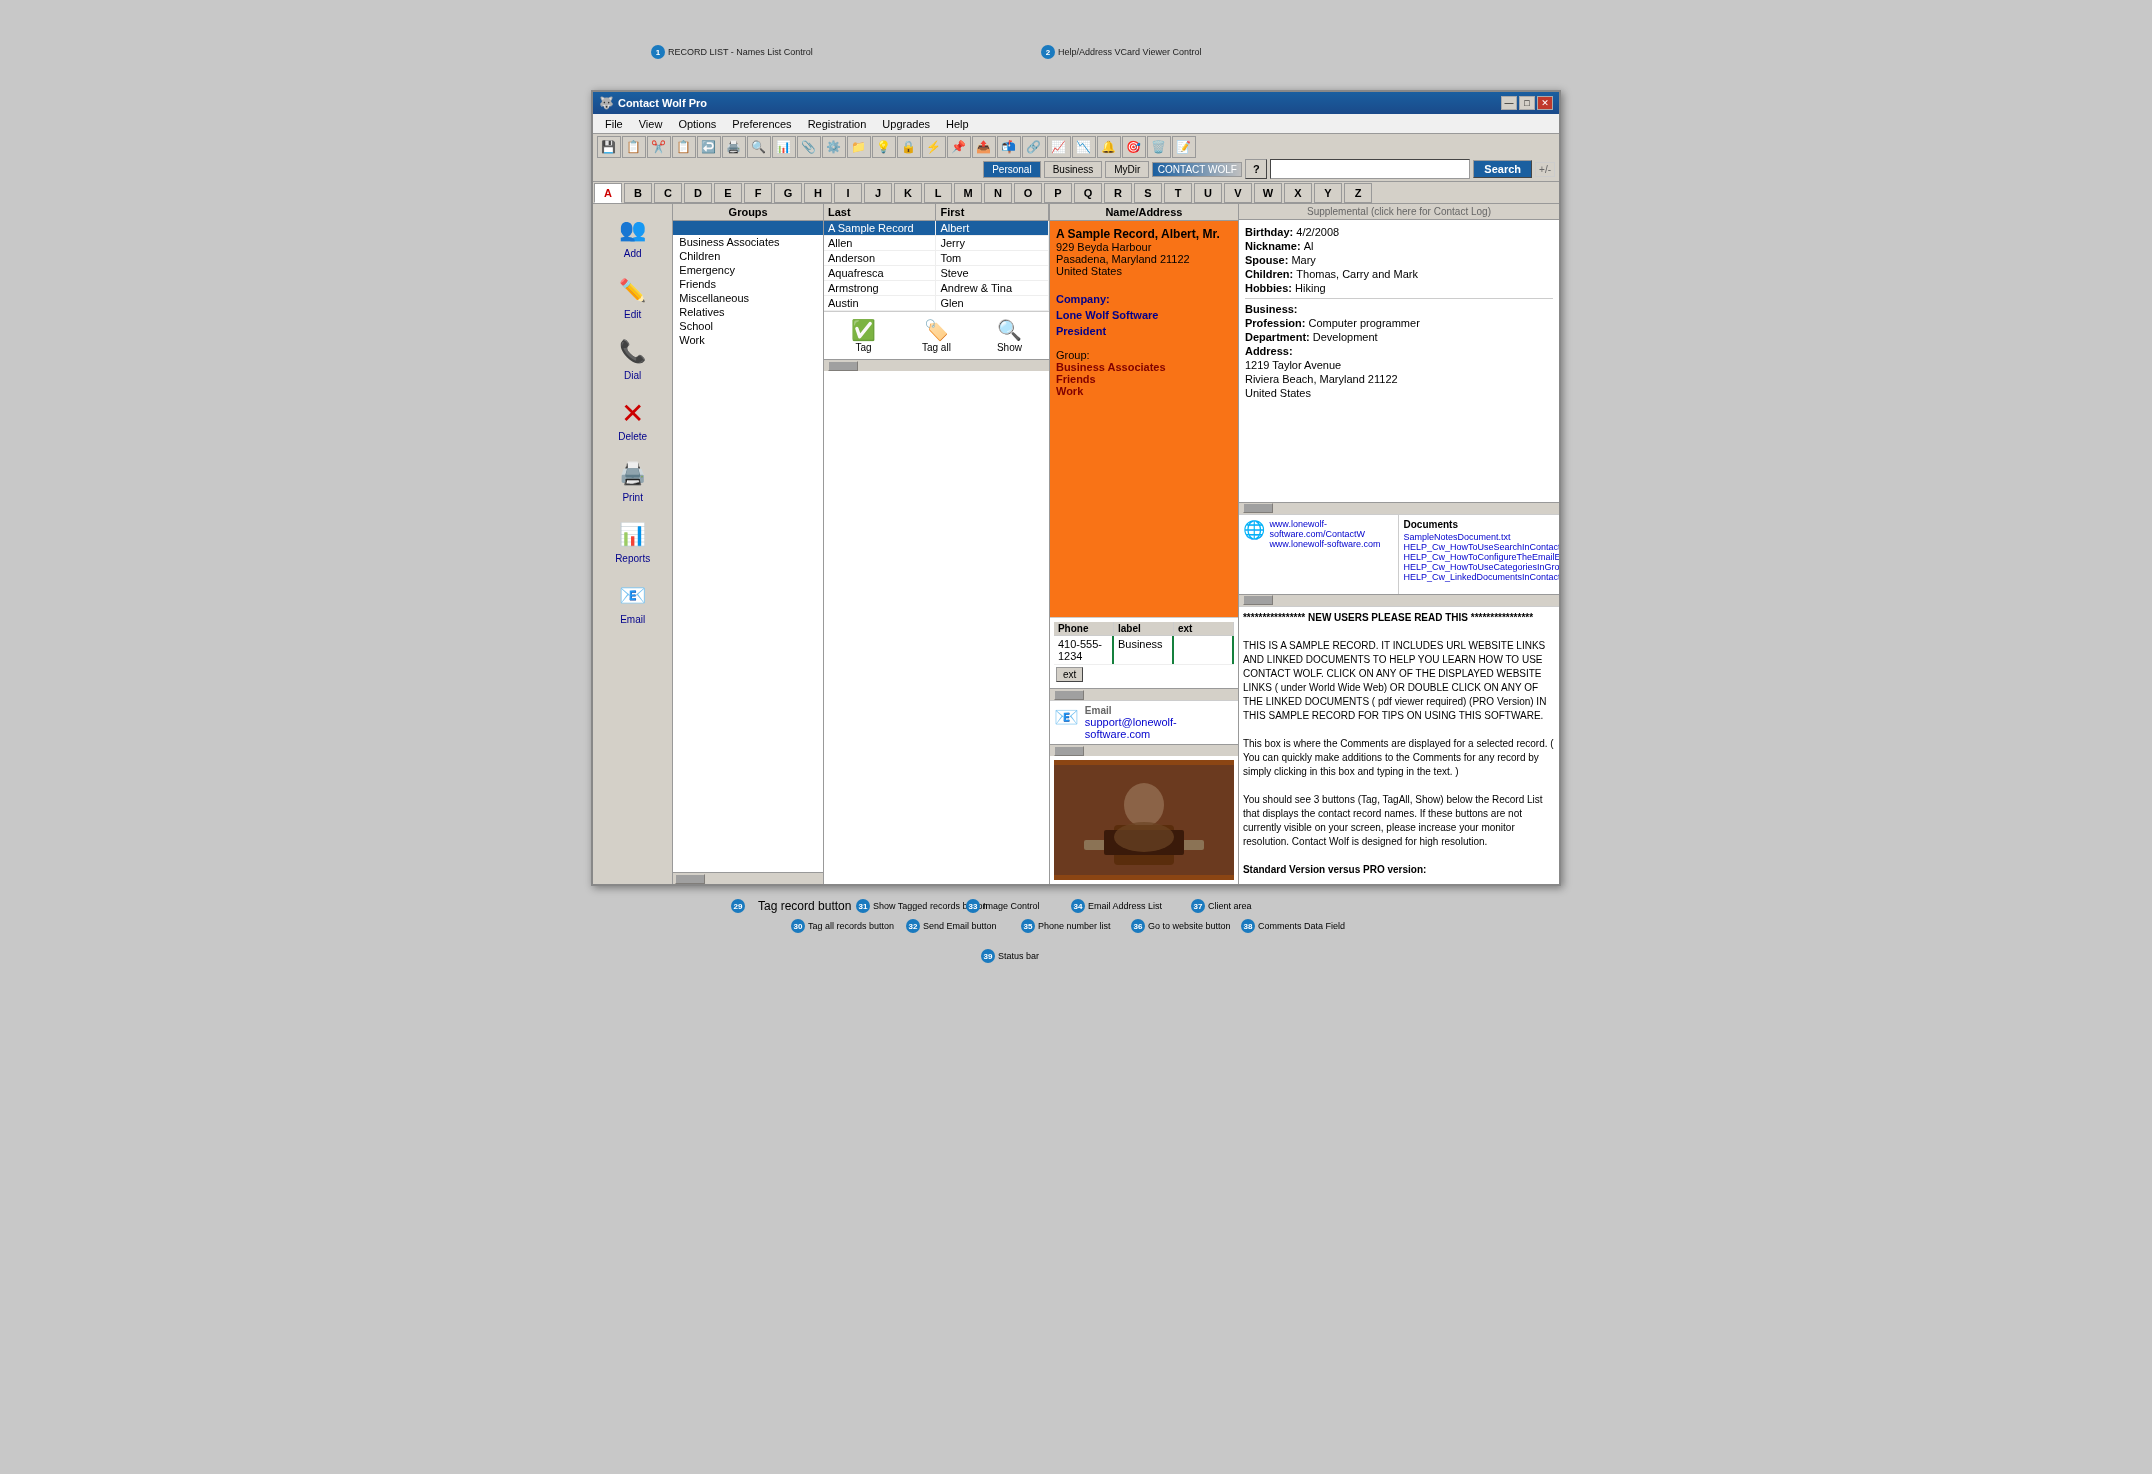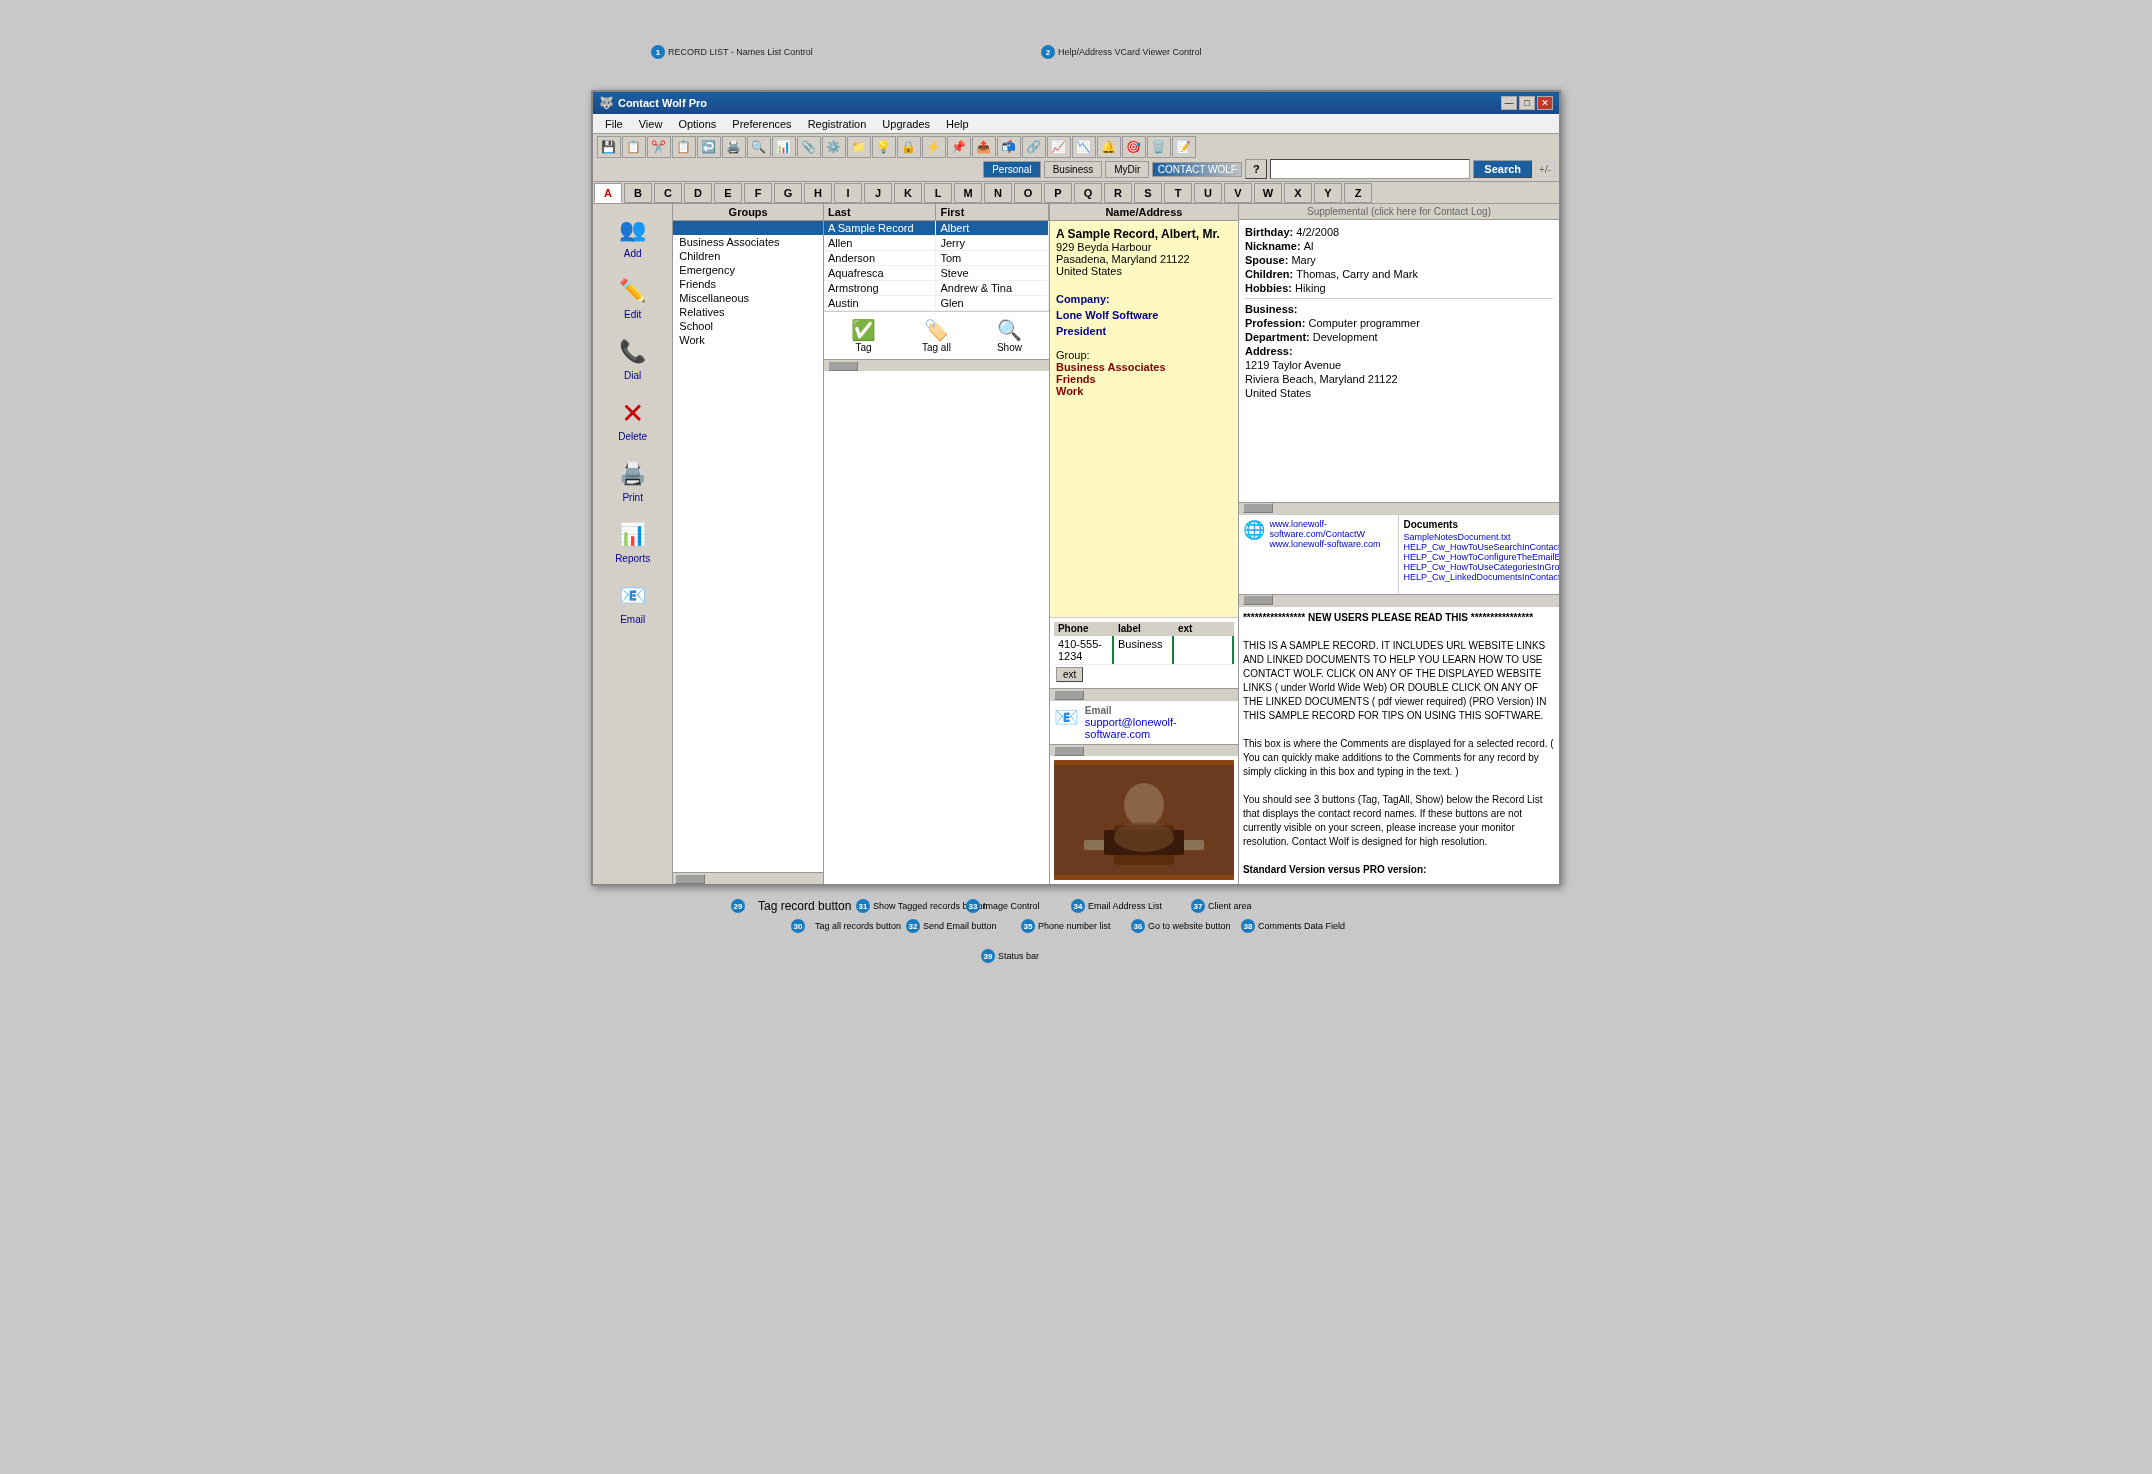--- a/index.html
+++ b/index.html
@@ -198,21 +198,21 @@
       background: #d4d0c8;
       padding: 2px 4px;
       font-size: 11px;
       font-weight: bold;
       border-bottom: 1px solid #999;
       text-align: center;
     }
     .name-address-content {
       padding: 6px;
       font-size: 11px;
-      background: #fef9c3;
+      background: #f97316;
       flex: 1;
     }
     .name-line { font-weight: bold; font-size: 12px; }
     .company-line { font-weight: bold; color: #00008b; margin-top: 4px; }
     .group-line { font-weight: bold; color: #800000; }
 
     
     .phone-section {
       border-top: 1px solid #ccc;
       padding: 4px;
@@ -709,21 +709,21 @@
     </div>
 
 
   </div>
 
   <div style="position:relative; width:970px; margin:0 auto; height:120px; margin-top:8px;">
     <div style="position:absolute; left:140px; top:5px; display:flex; align-items:center; gap:3px;">
       <span class="callout-circle">29</span>
       <span style="font-size:12px;margin-left:10px;">Tag record button</span>
     </div>
-    <div style="position:absolute; left:200px; top:25px; display:flex; align-items:center; gap:10px;">
+    <div style="position:absolute; left:200px; top:25px; display:flex; align-items:center; gap:3px;">
       <span class="callout-circle">30</span>
       <span style="font-size:9px;">Tag all records button</span>
     </div>
     <div style="position:absolute; left:265px; top:5px; display:flex; align-items:center; gap:3px;">
       <span class="callout-circle">31</span>
       <span style="font-size:9px;">Show Tagged records button</span>
     </div>
     <div style="position:absolute; left:315px; top:25px; display:flex; align-items:center; gap:3px;">
       <span class="callout-circle">32</span>
       <span style="font-size:9px;">Send Email button</span>

